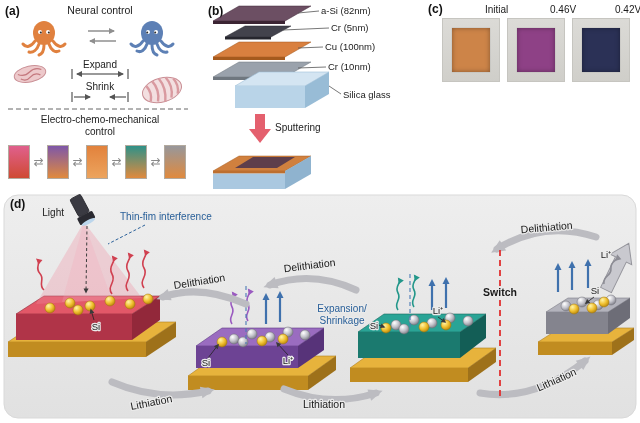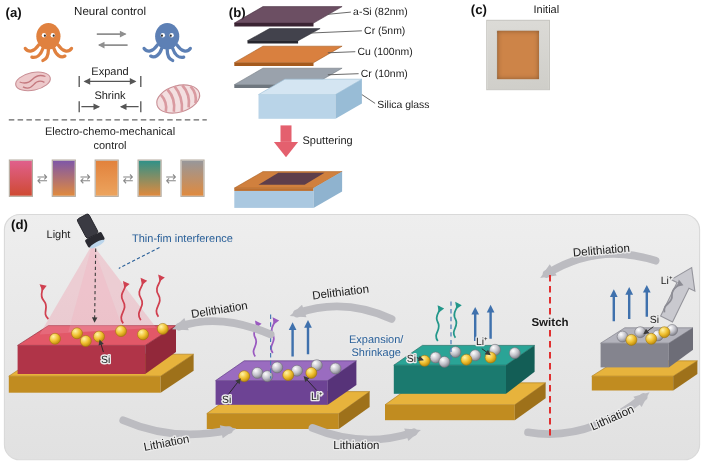--- a/index.html
+++ b/index.html
@@ -175,20 +175,32 @@
 
   <section class="panel-c">
     <span class="plabel-html">(c)</span>
     <div class="c-grid">
       <figure class="c-cell">
         <figcaption class="c-cap">Initial</figcaption>
         <div class="c-photo">
           <div class="c-chip" style="background: rgb(205, 132, 72);"></div>
         </div>
       </figure>
+      <figure class="c-cell">
+        <figcaption class="c-cap">0.46V</figcaption>
+        <div class="c-photo">
+          <div class="c-chip" style="background: rgb(142, 65, 134);"></div>
+        </div>
+      </figure>
+      <figure class="c-cell">
+        <figcaption class="c-cap">0.42V</figcaption>
+        <div class="c-photo">
+          <div class="c-chip" style="background: rgb(43, 49, 86);"></div>
+        </div>
+      </figure>
     </div>
   </section>
 
   <section class="panel-d">
     <svg width="640" height="231" viewBox="0 0 640 231">
       <defs>
         <linearGradient id="dBg" x1="0" y1="0" x2="0" y2="1">
           <stop offset="0" stop-color="#eeeeee"></stop>
             <stop offset="1" stop-color="#e1e1e1"></stop>
         </linearGradient>

